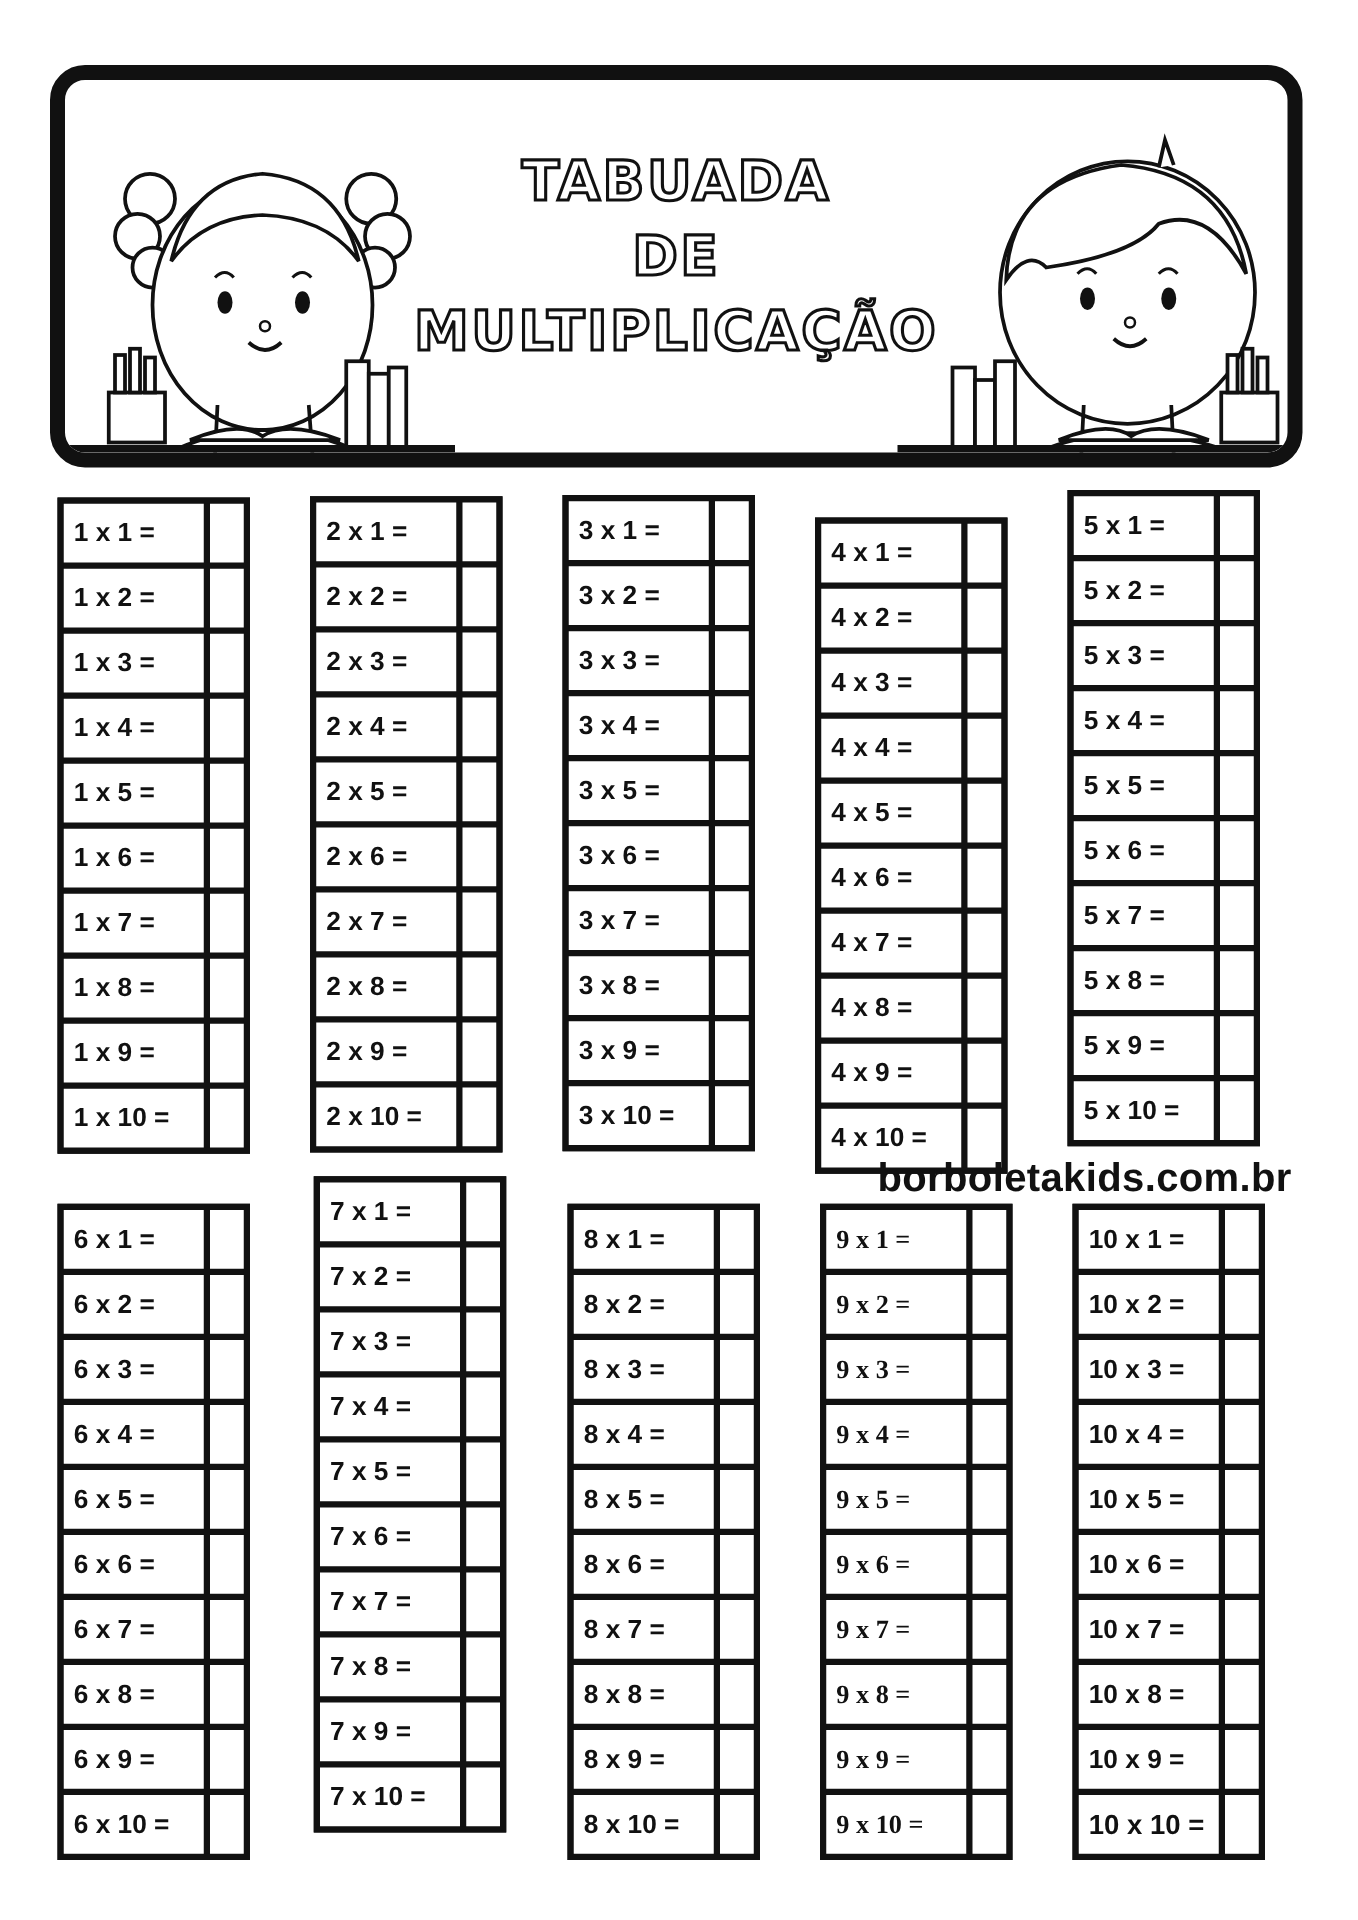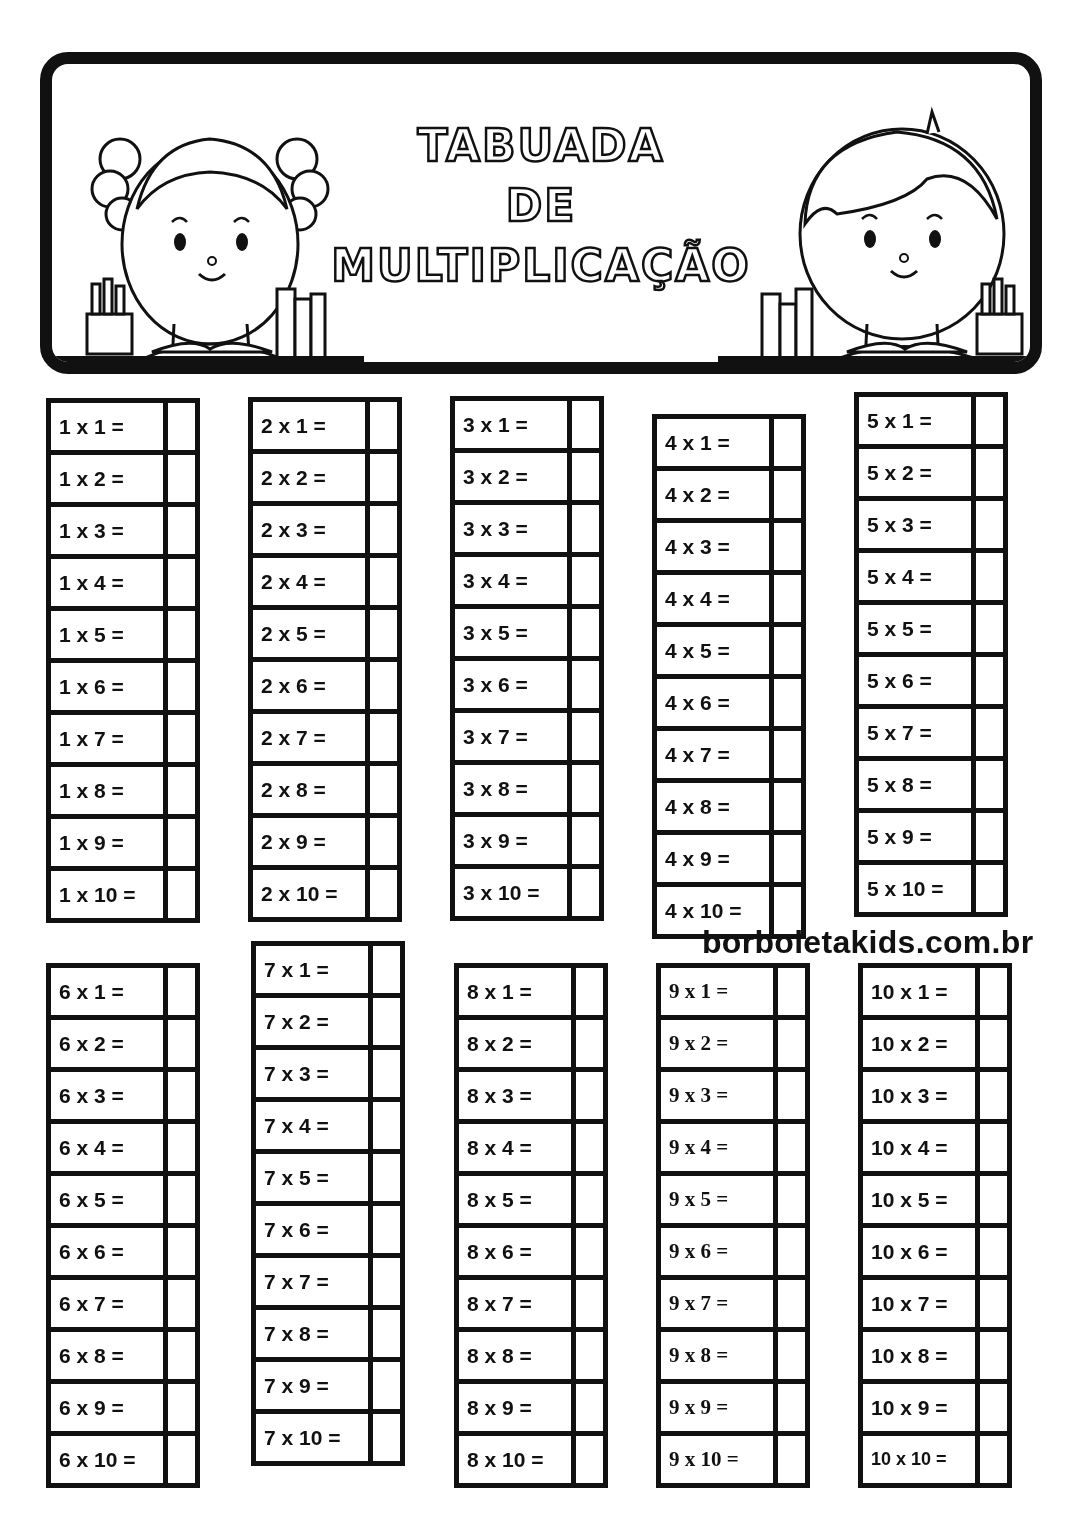--- a/index.html
+++ b/index.html
@@ -4,21 +4,21 @@
 <style>
   html, body { margin:0; padding:0; background:#ffffff; }
   body { width:1086px; height:1536px; position:relative; overflow:hidden; font-family:"Liberation Sans", sans-serif; color:#111; }
   .banner { position:absolute; left:40px; top:52px; width:1002px; height:322px; box-sizing:border-box; border:12px solid #111; border-radius:28px; background:#fff; overflow:hidden; }
   .title { position:absolute; left:0; right:0; top:52px; text-align:center; }
   .title div { font-family:"DejaVu Sans", sans-serif; font-weight:bold; font-size:44px; line-height:60px; color:#fff; -webkit-text-stroke:2.5px #111; letter-spacing:2px; }
   .desk { position:absolute; bottom:0; height:6px; background:#111; }
   .kid { position:absolute; }
   .tbl { position:absolute; width:154px; box-sizing:border-box; border:5px solid #111; background:#111; display:grid; grid-template-columns:112px 1fr; gap:5px; }
   .tbl .q { background:#fff; height:47px; display:flex; align-items:center; padding-left:8px; font-size:21px; font-weight:bold; white-space:nowrap; }
-  .tbl .q.small { font-size:18px; }
+  .tbl .q.small { font-size:22px; }
   .tbl .a { background:#fff; height:47px; }
   .site { position:absolute; left:702px; top:924px; font-size:32px; font-weight:bold; letter-spacing:0.3px; }
 </style>
 </head>
 <body>
 
 <div class="banner">
 
   <svg class="kid" style="left:30px;top:40px" width="300" height="260" viewBox="0 0 300 260">
     <g fill="#fff" stroke="#111" stroke-width="3">

